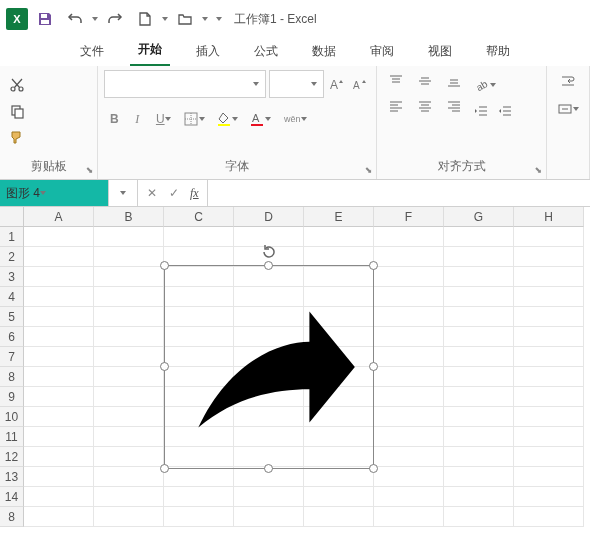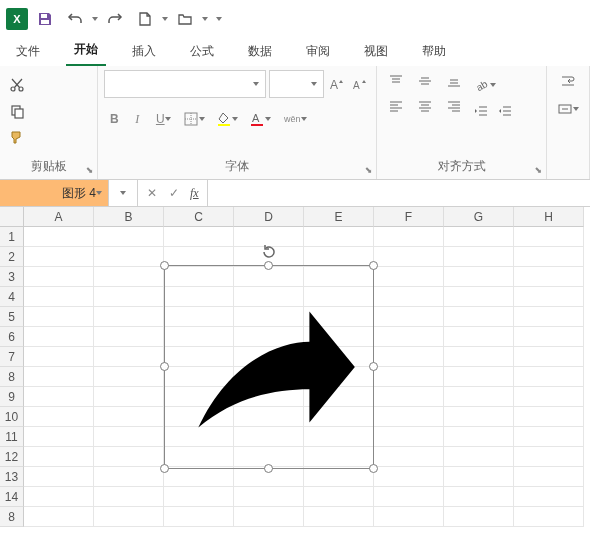--- a/index.html
+++ b/index.html
@@ -8,21 +8,21 @@
 
 .titlebar{height:38px;background:#fff;display:flex;align-items:center;padding:0 6px;gap:4px;}
 .app-icon{width:22px;height:22px;background:#107c41;border-radius:2px;display:flex;align-items:center;justify-content:center;color:#fff;font-weight:bold;font-size:11px;}
 .qat-btn{width:26px;height:26px;display:flex;align-items:center;justify-content:center;color:#555;}
 .qat-btn svg{width:16px;height:16px;}
 .title-text{margin-left:8px;font-size:12px;color:#555;}
 .searchbox{margin-left:auto;display:flex;align-items:center;gap:6px;padding:4px 10px;border:1px solid #d0d0d0;border-radius:4px;width:56px;color:#666;margin-right:4px;}
 .searchbox svg{width:14px;height:14px;}
 
 
-.tabs{height:28px;display:flex;align-items:flex-end;padding:0 8px;gap:18px;font-size:12px;}
+.tabs{height:28px;display:flex;align-items:flex-end;padding:0 8px;gap:18px;font-size:12px;justify-content:center;}
 .tab{padding:4px 8px 6px;color:#444;}
 .tab.active{font-weight:bold;border-bottom:2px solid #107c41;color:#222;}
 .tab.context{color:#107c41;}
 
 
 .ribbon{height:113px;border-bottom:1px solid #d0d0d0;background:#fafafa;display:flex;}
 .group{border-right:1px solid #e0e0e0;display:flex;flex-direction:column;}
 .group-body{flex:1;display:flex;align-items:flex-start;padding:4px 6px 0;gap:4px;}
 .group-label{text-align:center;font-size:12px;color:#666;padding:2px 8px 4px;position:relative;}
 .group-expand{position:absolute;right:4px;bottom:4px;font-size:9px;color:#888;}
@@ -34,21 +34,21 @@
 .font-row{display:flex;align-items:center;gap:3px;margin-bottom:6px;}
 .font-combo{width:160px;height:26px;border:1px solid #cfcfcf;display:flex;align-items:center;padding:0 6px;color:#999;background:#fff;justify-content:space-between;}
 .size-combo{width:44px;height:26px;border:1px solid #cfcfcf;display:flex;align-items:center;padding:0 6px;color:#999;background:#fff;justify-content:flex-end;}
 .rb{width:22px;height:22px;display:flex;align-items:center;justify-content:center;color:#555;}
 .rb svg{width:16px;height:16px;}
 .align-grid{display:grid;grid-template-columns:repeat(3,26px);grid-auto-rows:22px;gap:3px;margin-bottom:4px;}
 .align-grid .rb{width:26px;}
 
 
 .fbar{height:26px;border-bottom:1px solid #d0d0d0;display:flex;align-items:stretch;}
-.namebox{width:96px;border-right:1px solid #d0d0d0;display:flex;align-items:center;padding:0 6px;justify-content:flex-end;background:#fdba74;}
+.namebox{width:96px;border-right:1px solid #d0d0d0;display:flex;align-items:center;padding:0 6px;justify-content:flex-start;background:#14b8a6;}
 .namebox .dd{color:#888;}
 .fx-controls{display:flex;align-items:center;border-right:1px solid #d0d0d0;padding:0 4px;gap:2px;}
 .fx-controls .rb{width:20px;color:#888;}
 .fx-label{font-style:italic;font-family:serif;color:#555;padding:0 4px;text-decoration:underline;}
 .formula-input{flex:1;padding:0 6px;display:flex;align-items:center;}
 
 
 .grid{position:relative;height:calc(547px - 38px - 28px - 113px - 26px);overflow:hidden;background:#fff;}
 .corner{position:absolute;left:0;top:0;width:24px;height:20px;border-right:1px solid #ccc;border-bottom:1px solid #ccc;background:#f3f3f3;box-sizing:border-box;}
 .colheads{position:absolute;left:24px;top:0;right:0;height:20px;display:flex;}
@@ -99,20 +99,21 @@
         </svg>
   </div>
   <span class="dd-caret"></span>
   <div class="qat-btn">
     <svg viewBox="0 0 16 16" fill="none" stroke="#555" stroke-width="1.3">
           <path d="M2 4h4l1 2h7v7H2z"></path>
         </svg>
   </div>
   <span class="dd-caret"></span>
   <span class="dd-caret" style="margin-left:4px"></span>
+  <div class="title-text">工作簿1 - Excel</div>
 </div>
 
 <div class="tabs">
   <div class="tab">文件</div>
   <div class="tab active">开始</div>
   <div class="tab">插入</div>
   <div class="tab">公式</div>
   <div class="tab">数据</div>
   <div class="tab">审阅</div>
   <div class="tab">视图</div>

